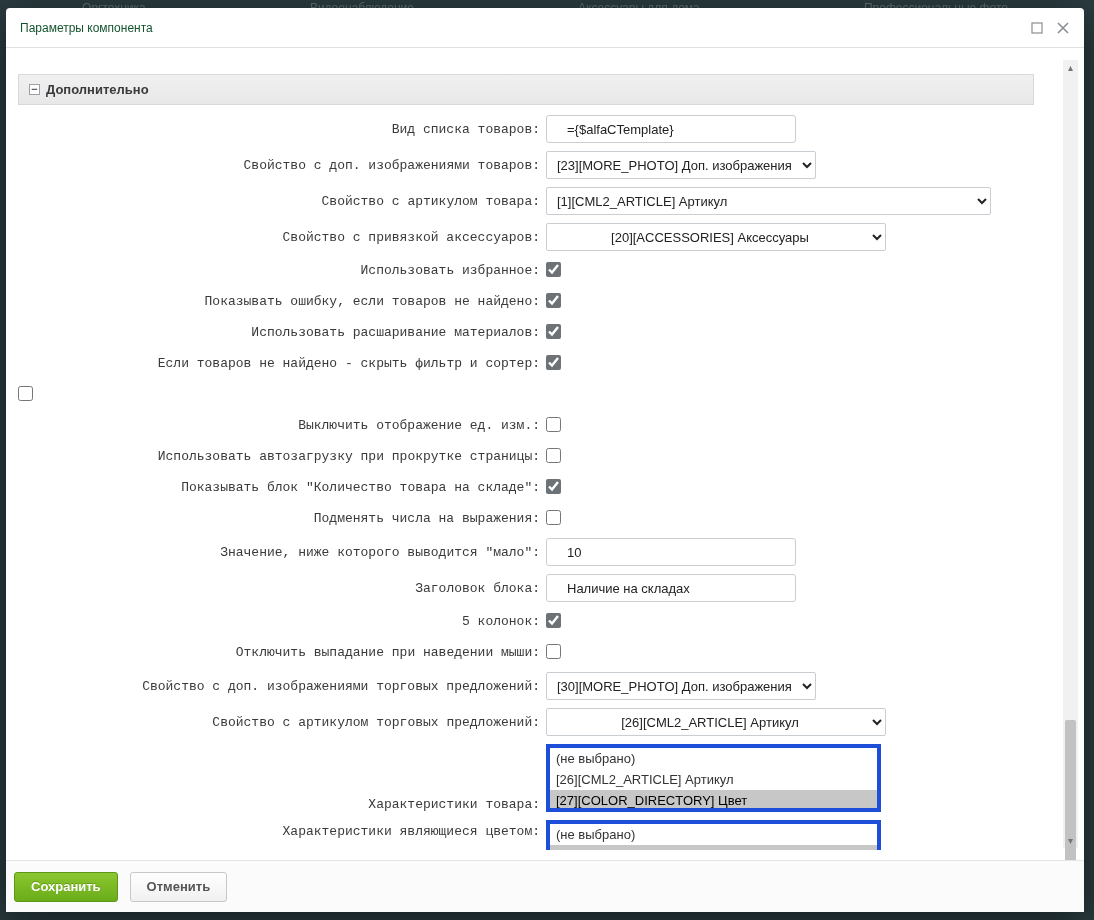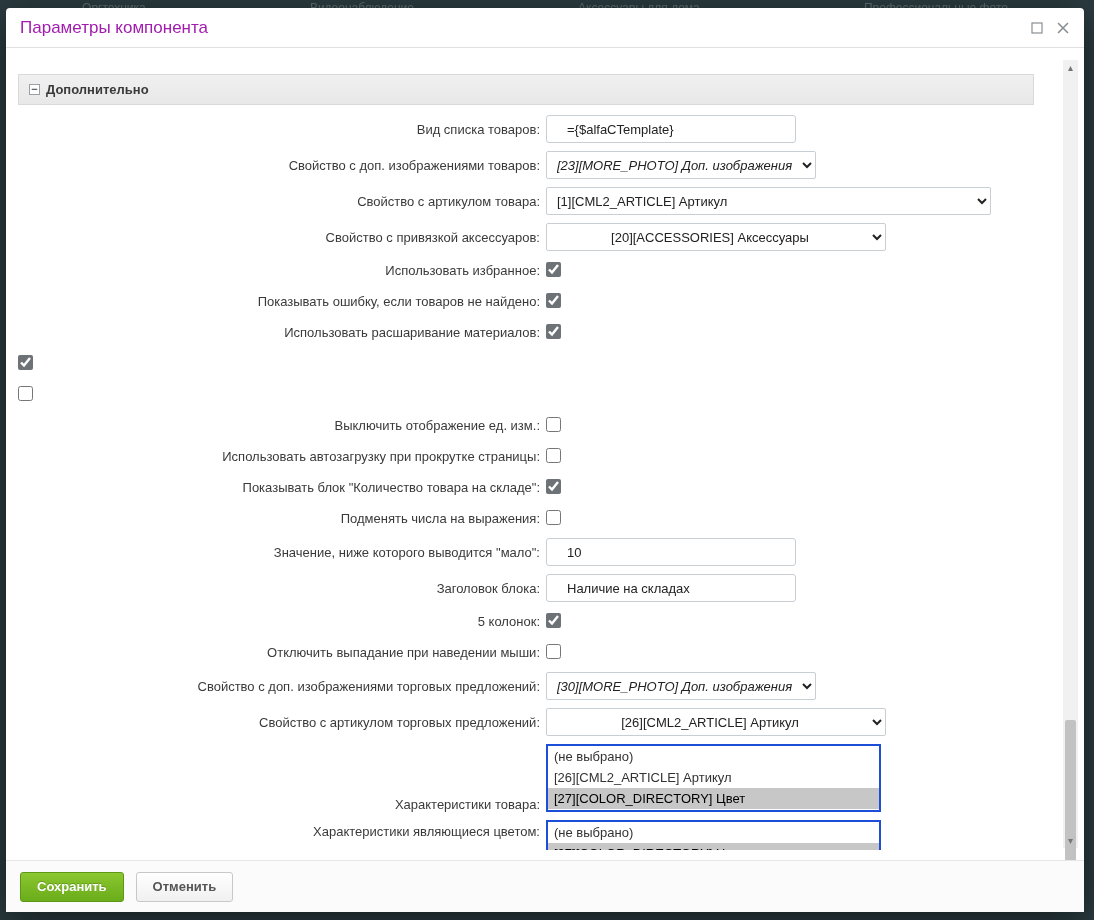--- a/index.html
+++ b/index.html
@@ -24,21 +24,21 @@
     border-radius: 4px;
     box-shadow: 0 10px 40px rgba(0,0,0,0.5);
     display: flex; flex-direction: column;
   }
   .dialog-header {
     height: 40px;
     padding: 10px 14px;
     border-bottom: 1px solid #e0e0e0;
     display: flex; align-items: center; justify-content: space-between;
   }
-  .dialog-title { font-size: 17px; font-weight: 400; color: #a21caf; }
+  .dialog-title { font-size: 12px; font-weight: 400; color: #14532d; }
   .dialog-controls { display: flex; gap: 12px; }
   .dialog-controls span { width: 14px; height: 14px; display: inline-flex; align-items: center; justify-content: center; color: #8a8f94; cursor: pointer; }
   .dialog-body {
     flex: 1;
     position: relative;
     padding: 10px 12px 0 12px;
     overflow: hidden;
     background: #fff;
   }
   .scroll-area {
@@ -66,50 +66,51 @@
     display: flex; align-items: center;
     padding: 4px 0;
     min-height: 31px;
   }
   .form-label {
     width: 528px;
     text-align: right;
     padding-right: 6px;
     font-size: 13px;
     color: #3a3a3a;
+    font-family: Liberation Mono, monospace;
   }
   .form-control { width: 478px; }
   .form-control input[type=text] {
     width: 250px; height: 28px;
     border: 1px solid #c9ced3;
     border-radius: 3px;
     padding: 0 20px;
     font-size: 13px;
     color: #222;
     background: #fff;
   }
   .form-control select {
     height: 28px;
     border: 1px solid #c9ced3;
     border-radius: 2px;
     padding: 0 6px;
     font-size: 13px;
     color: #222;
     background: #fff;
   }
-  .sel-270 { width: 270px; font-style: italic; }
+  .sel-270 { width: 270px; }
   .sel-445 { width: 445px; }
   .sel-340 { width: 340px; text-align: center; }
   .form-control input[type=checkbox] {
     width: 15px; height: 15px;
     accent-color: #6d7277;
   }
   .listbox {
     width: 335px;
-    border: 2px solid #1d4ed8;
+    border: 4px solid #1d4ed8;
     background: #fff;
     font-size: 13px;
     overflow-y: scroll;
   }
   .listbox.h3 { height: 68px; }
   .listbox.h3b { height: 62px; }
   .listbox .opt { padding: 3px 6px; white-space: nowrap; overflow: hidden; text-overflow: ellipsis; }
   .listbox .opt.sel { background: #c7c7c7; color: #000; }
   
   .body-scrollbar {
@@ -123,21 +124,21 @@
   .body-scrollbar .arrow {
     position: absolute; left: 0; right: 0; height: 15px;
     display: flex; align-items: center; justify-content: center;
     color: #767676; font-size: 10px;
   }
   .dialog-footer {
     height: 52px;
     border-top: 1px solid #e6e6e6;
     background: #fbfbfb;
     display: flex; align-items: center; gap: 12px;
-    padding: 0 14px;
+    padding: 0 8px;
   }
   .btn {
     height: 30px; padding: 0 16px;
     border-radius: 3px;
     font-size: 13px; font-weight: bold;
     border: 1px solid transparent;
     cursor: pointer;
   }
   .btn-primary {
     background: linear-gradient(#8bc72f, #6aac1a);
@@ -217,20 +218,21 @@
         <div class="form-label">Показывать ошибку, если товаров не найдено:</div>
         <div class="form-control"><input type="checkbox" checked="" style=""></div>
       </div>
 
       <div class="form-row">
         <div class="form-label">Использовать расшаривание материалов:</div>
         <div class="form-control"><input type="checkbox" checked="" style=""></div>
       </div>
 
       <div class="form-row">
+        <div class="form-label">Если товаров не найдено - скрыть фильтр и сортер:</div>
         <div class="form-control"><input type="checkbox" checked="" style=""></div>
       </div>
 
       <div class="form-row">
         <div class="form-control"><input type="checkbox" style=""></div>
       </div>
 
       <div class="form-row">
         <div class="form-label">Выключить отображение ед. изм.:</div>
         <div class="form-control"><input type="checkbox" style=""></div>

